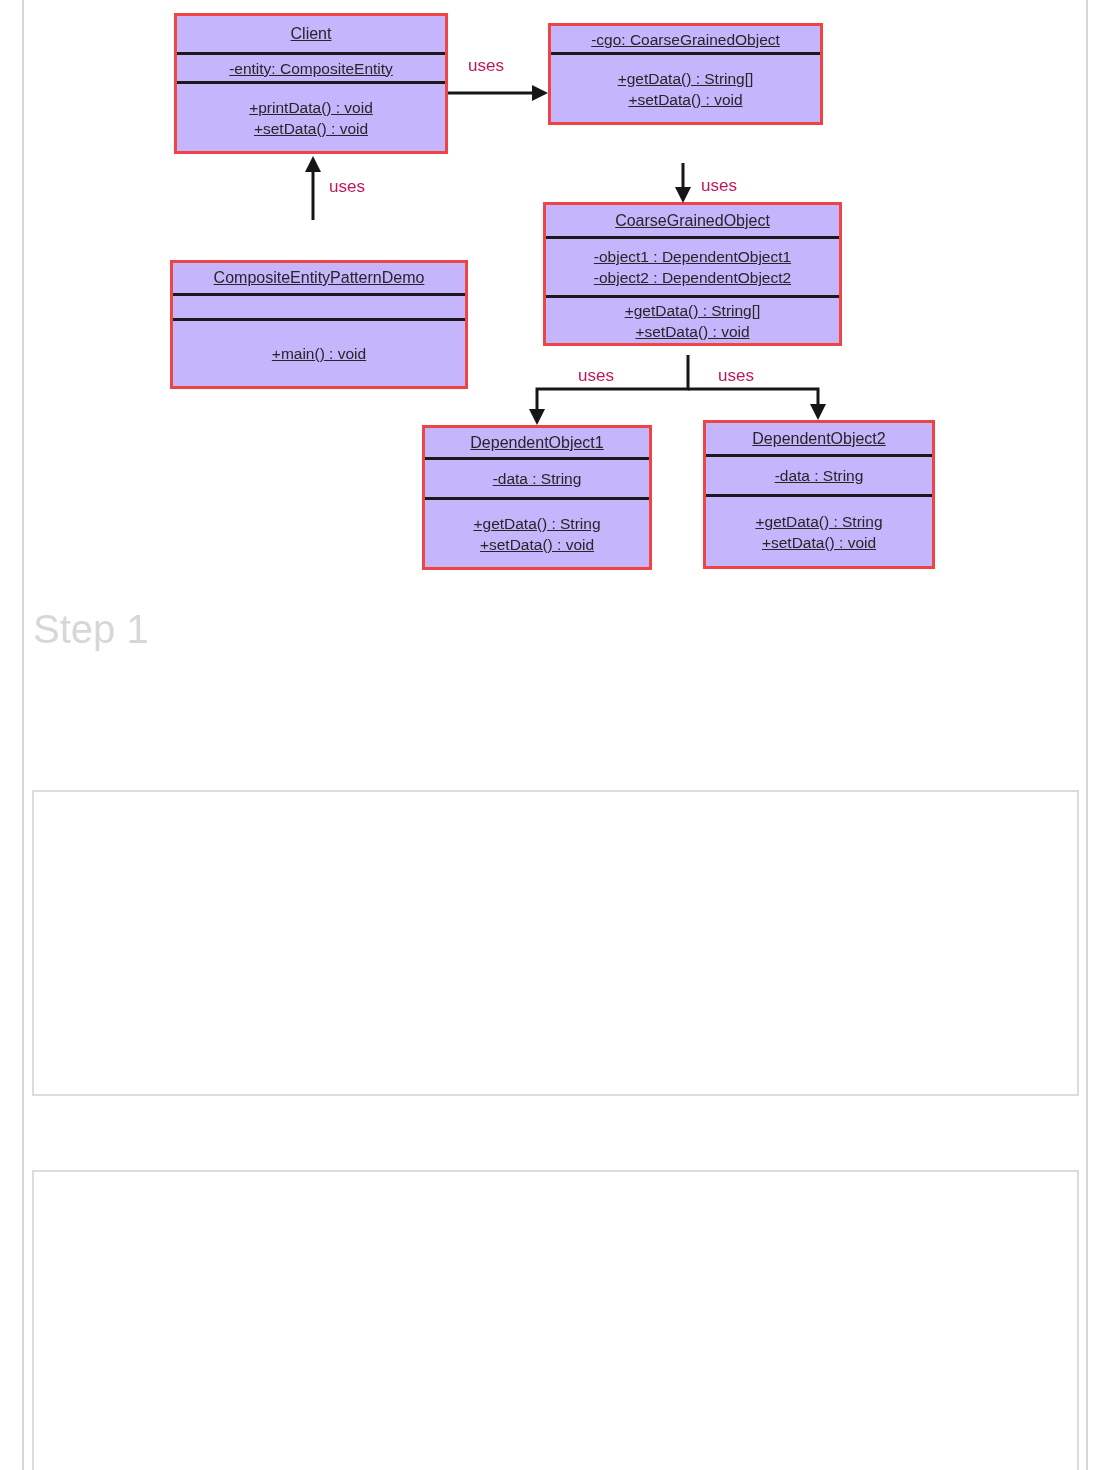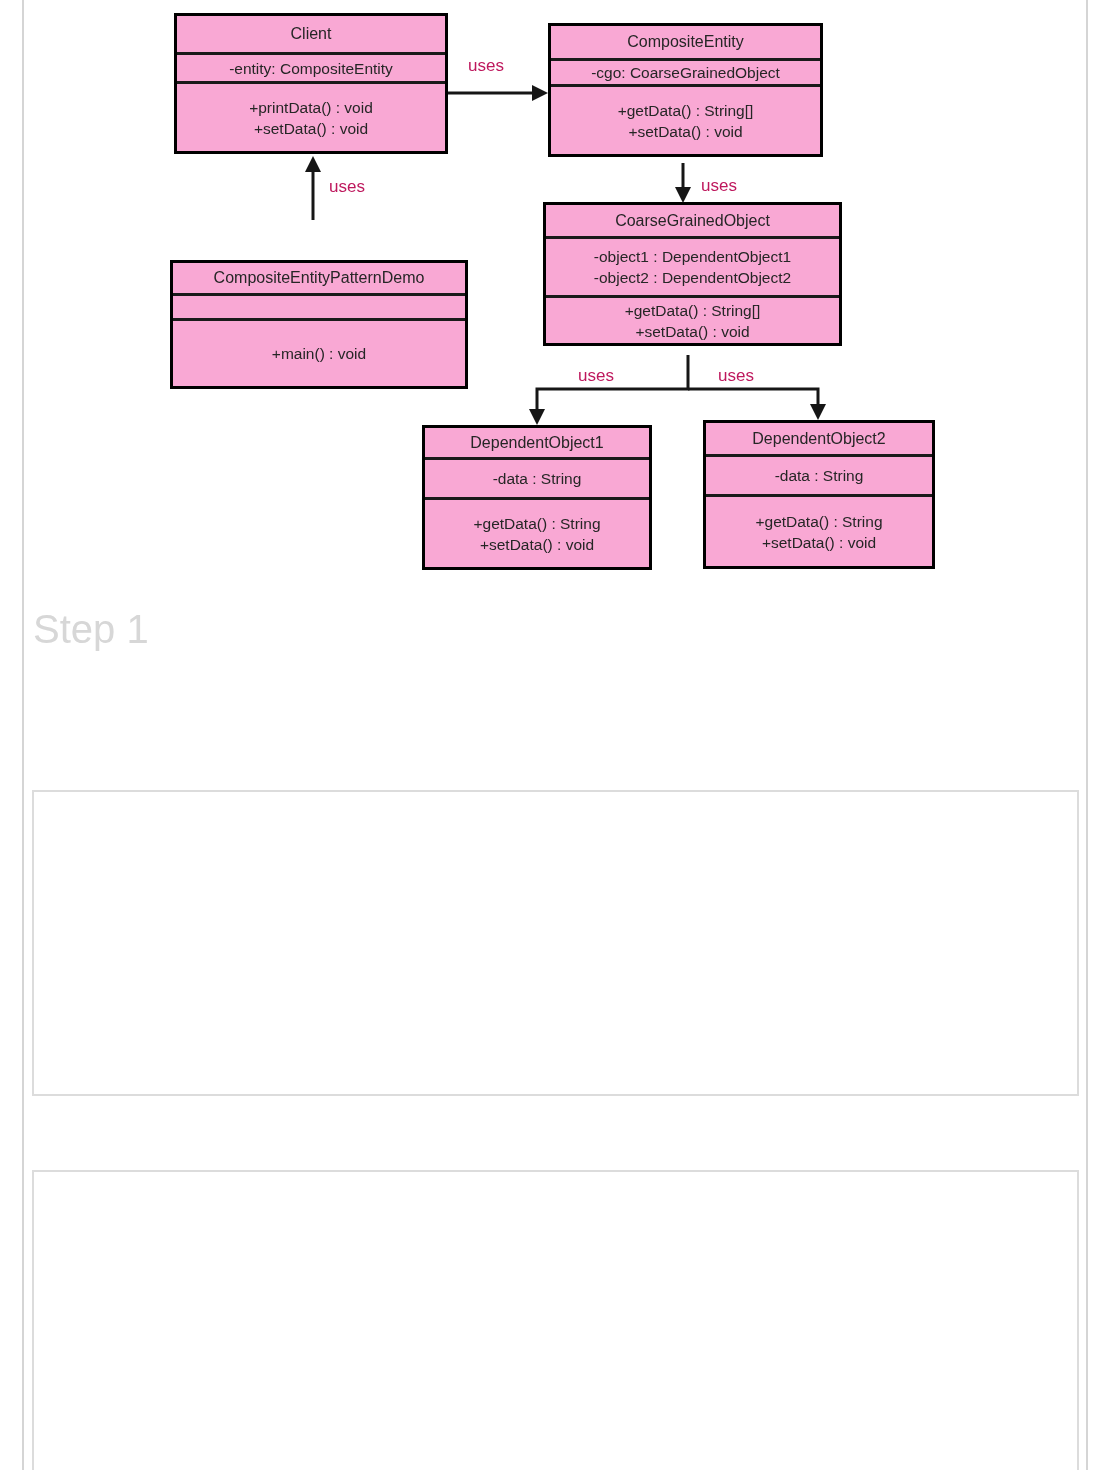--- a/index.html
+++ b/index.html
@@ -22,23 +22,24 @@
     height: 1470px;
     background: #d5d5d5;
   }
   #rule-left  { left: 22px; }
   #rule-right { left: 1086px; }
 
   
   .uml-class {
     position: absolute;
     box-sizing: border-box;
-    border: 3px solid #000000;
-    background: #f9a8d4;
+    border: 3px solid #ef4444;
+    background: #c4b5fd;
     color: #262626;
+    text-decoration: underline;
   }
   .uml-section {
     box-sizing: border-box;
     display: flex;
     flex-direction: column;
     justify-content: center;
     align-items: center;
     text-align: center;
     overflow: hidden;
   }
@@ -102,21 +103,20 @@
       <div class="uml-section" style="height:29px;">
         <div class="uml-line">-entity: CompositeEntity</div>
       </div>
       <div class="uml-section" style="height:70px;">
         <div class="uml-line">+printData() : void</div>
         <div class="uml-line">+setData() : void</div>
       </div>
     </div>
 
     <div class="uml-class" style="left:548px; top:23px; width:275px;">
-      <div class="uml-section uml-title" style="height:32px;">CompositeEntity</div>
       <div class="uml-section" style="height:26px;">
         <div class="uml-line">-cgo: CoarseGrainedObject</div>
       </div>
       <div class="uml-section" style="height:70px;">
         <div class="uml-line">+getData() : String[]</div>
         <div class="uml-line">+setData() : void</div>
       </div>
     </div>
 
     <div class="uml-class" style="left:170px; top:220px; width:298px;margin-top:40px;">

